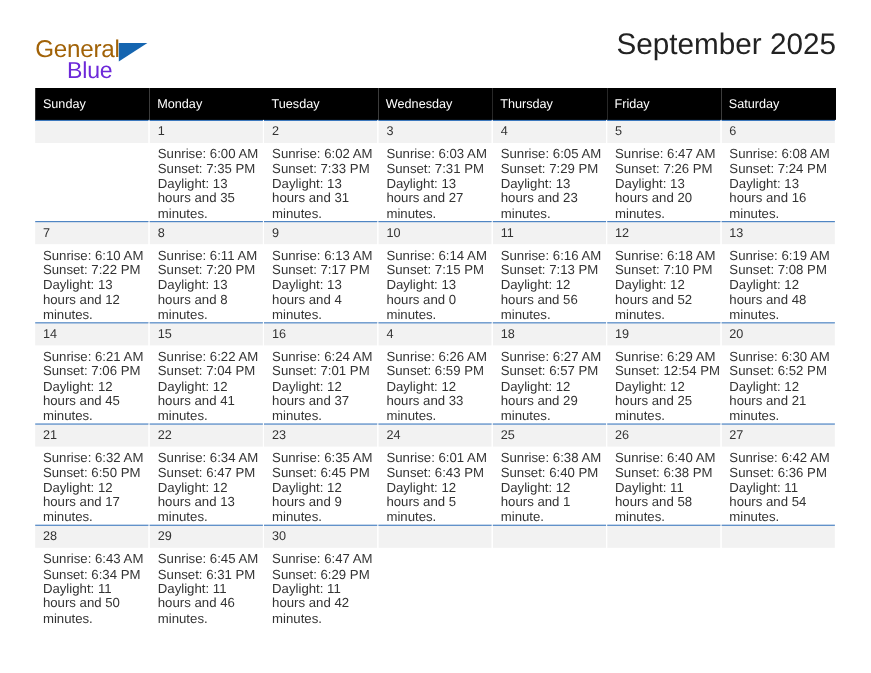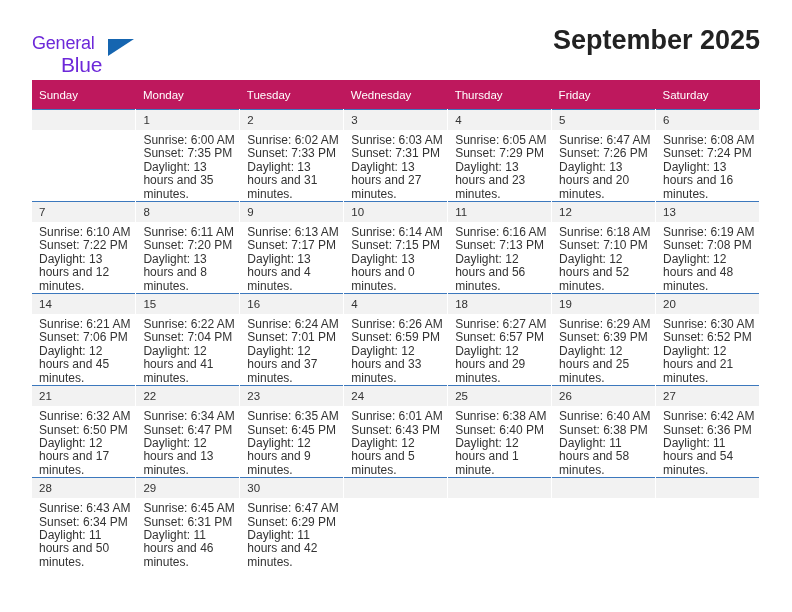--- a/index.html
+++ b/index.html
@@ -35,22 +35,22 @@
     position: relative;
     width: 120px;
     height: 48px;
     line-height: 1;
     user-select: none;
   }
   .brand-general {
     position: absolute;
     left: 0;
     top: 8px;
-    font-size: 18px;
-    color: #6d28d9;
+    font-size: 22px;
+    color: #a16207;
     letter-spacing: -0.2px;
   }
   .brand-tri {
     position: absolute;
     left: 76px;
     top: 13px;
     width: 0;
     height: 0;
     border-left: 26px solid #1565b0;
     border-bottom: 17px solid transparent;
@@ -63,40 +63,40 @@
     color: #6d28d9;
     letter-spacing: -0.2px;
   }
   .title-block {
     text-align: right;
     padding-top: 0px;
   }
   .cal-title {
     font-size: 27px;
     color: #222222;
-    font-weight: bold;
+    font-weight: normal;
     line-height: 1.1;
     margin: 0;
   }
   .cal-subtitle {
     font-size: 14px;
     color: #222222;
     margin-top: 10px;
     line-height: 1.1;
   }
 
   
   .calendar {
     width: 728px;
     border-collapse: collapse;
     table-layout: fixed;
     margin-top: 6px;
   }
   .calendar th {
-    background: #be185d;
+    background: #000000;
     color: #ffffff;
     font-weight: normal;
     font-size: 11.5px;
     text-align: left;
     padding: 5px 0 5px 7px;
     height: 19px;
     border: none;
   }
   .calendar td {
     vertical-align: top;
@@ -364,21 +364,21 @@
               <div>Sunset: 6:57 PM</div>
               <div class="daylight">Daylight: 12 hours and 29 minutes.</div>
             </div>
           </div>
         </td>
         <td>
           <div class="cell-inner">
             <div class="daynum">19</div>
             <div class="details">
               <div>Sunrise: 6:29 AM</div>
-              <div>Sunset: 6:39 PM</div>
+              <div>Sunset: 12:54 PM</div>
               <div class="daylight">Daylight: 12 hours and 25 minutes.</div>
             </div>
           </div>
         </td>
         <td>
           <div class="cell-inner">
             <div class="daynum">20</div>
             <div class="details">
               <div>Sunrise: 6:30 AM</div>
               <div>Sunset: 6:52 PM</div>

